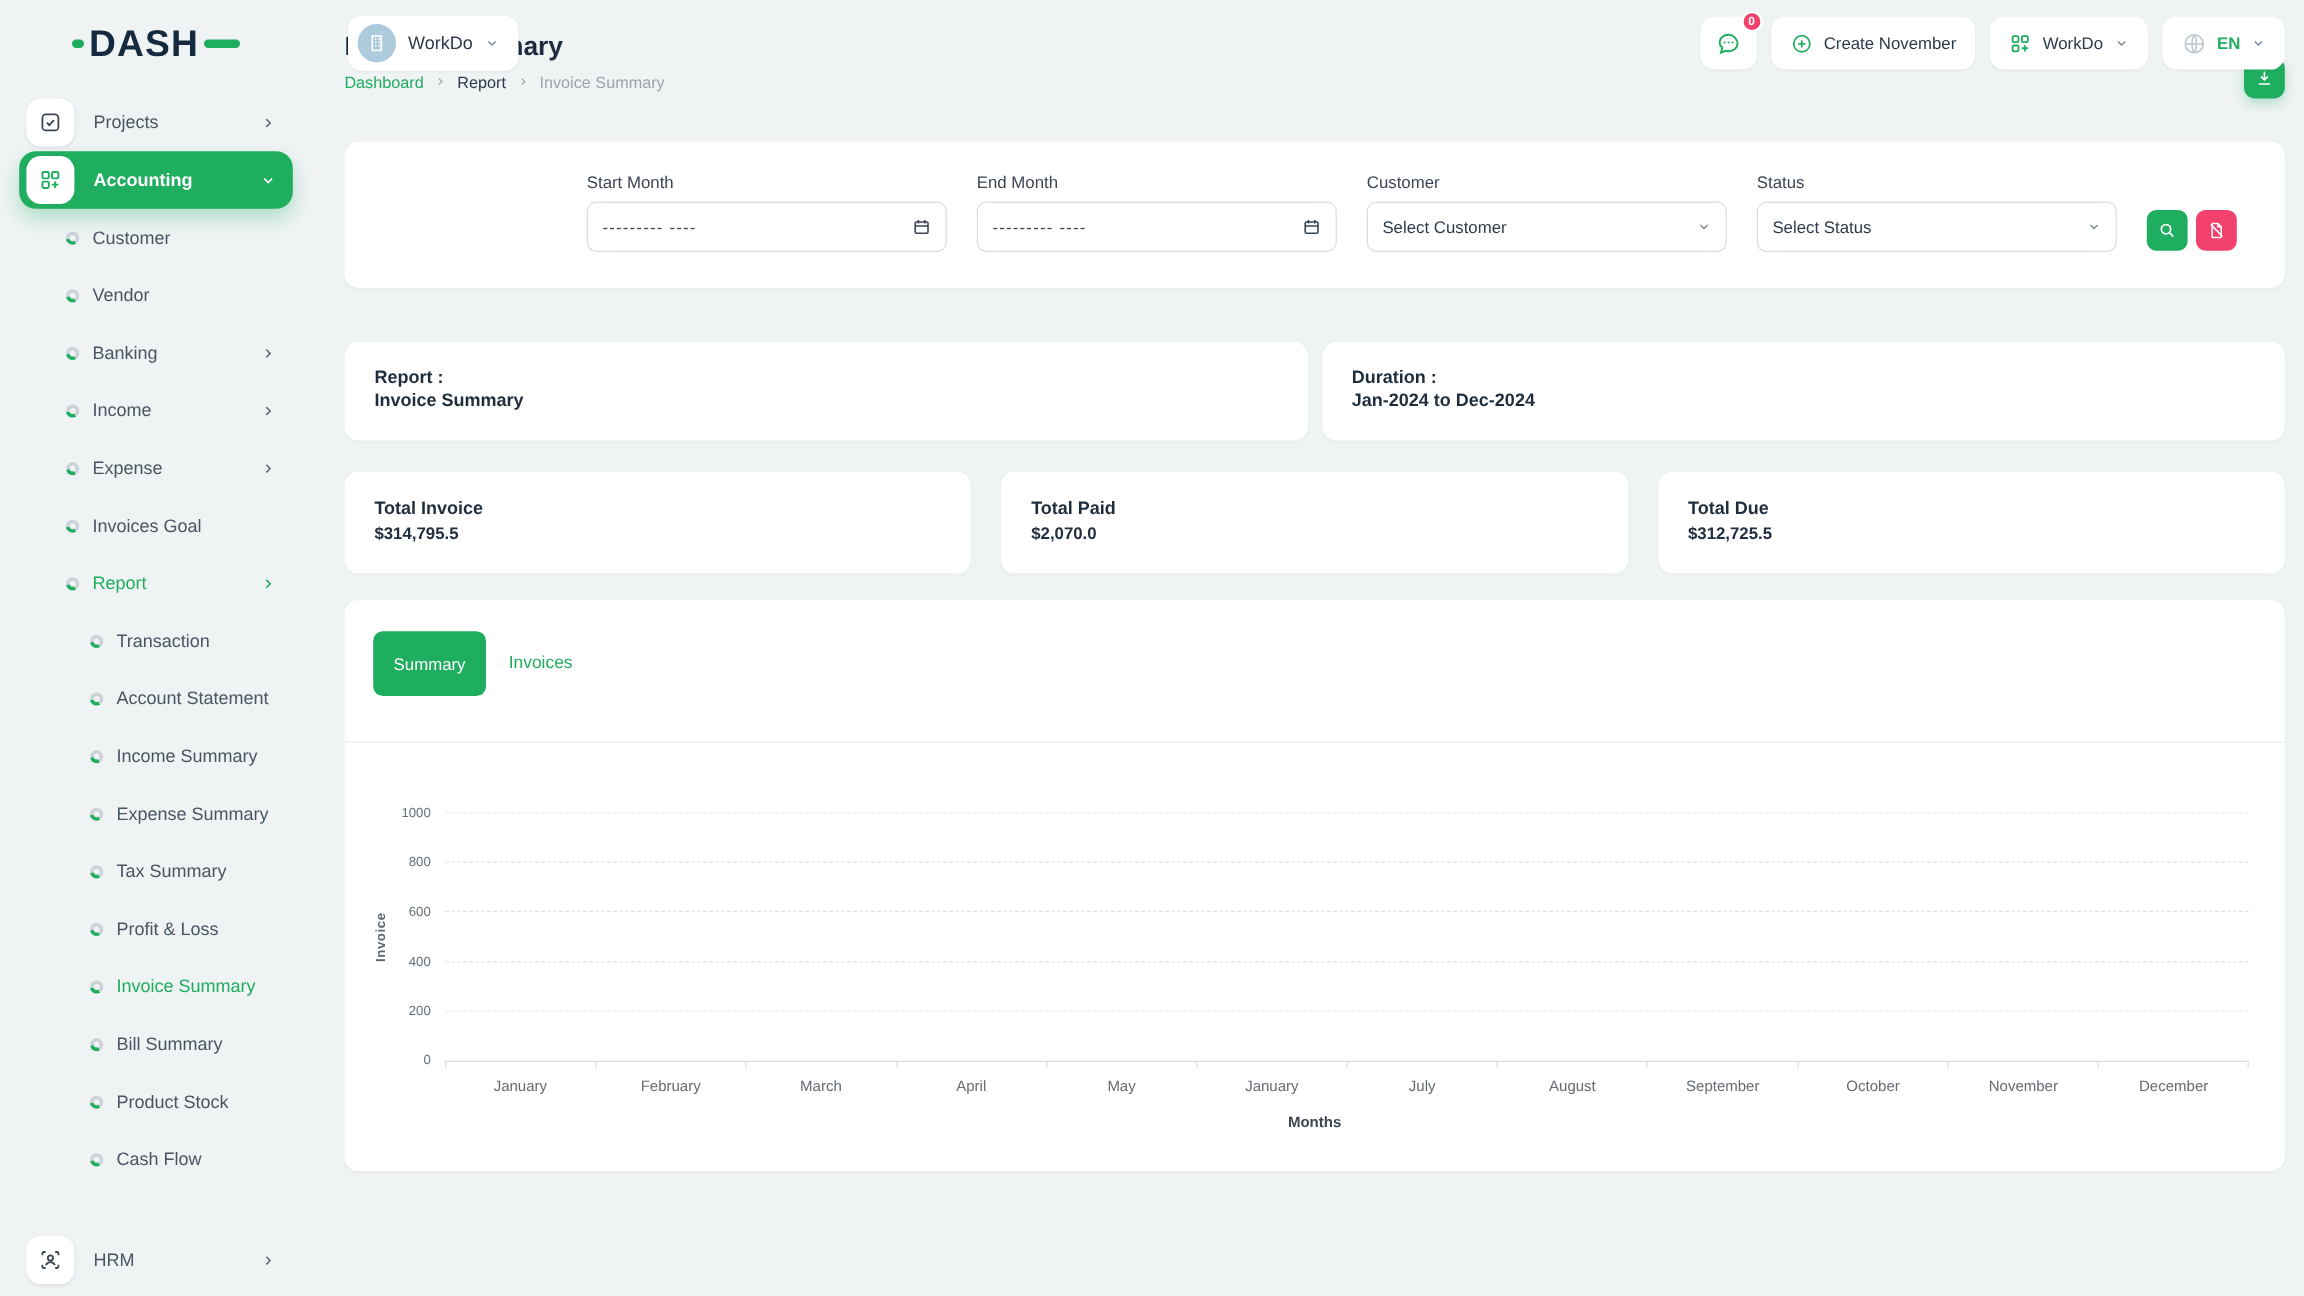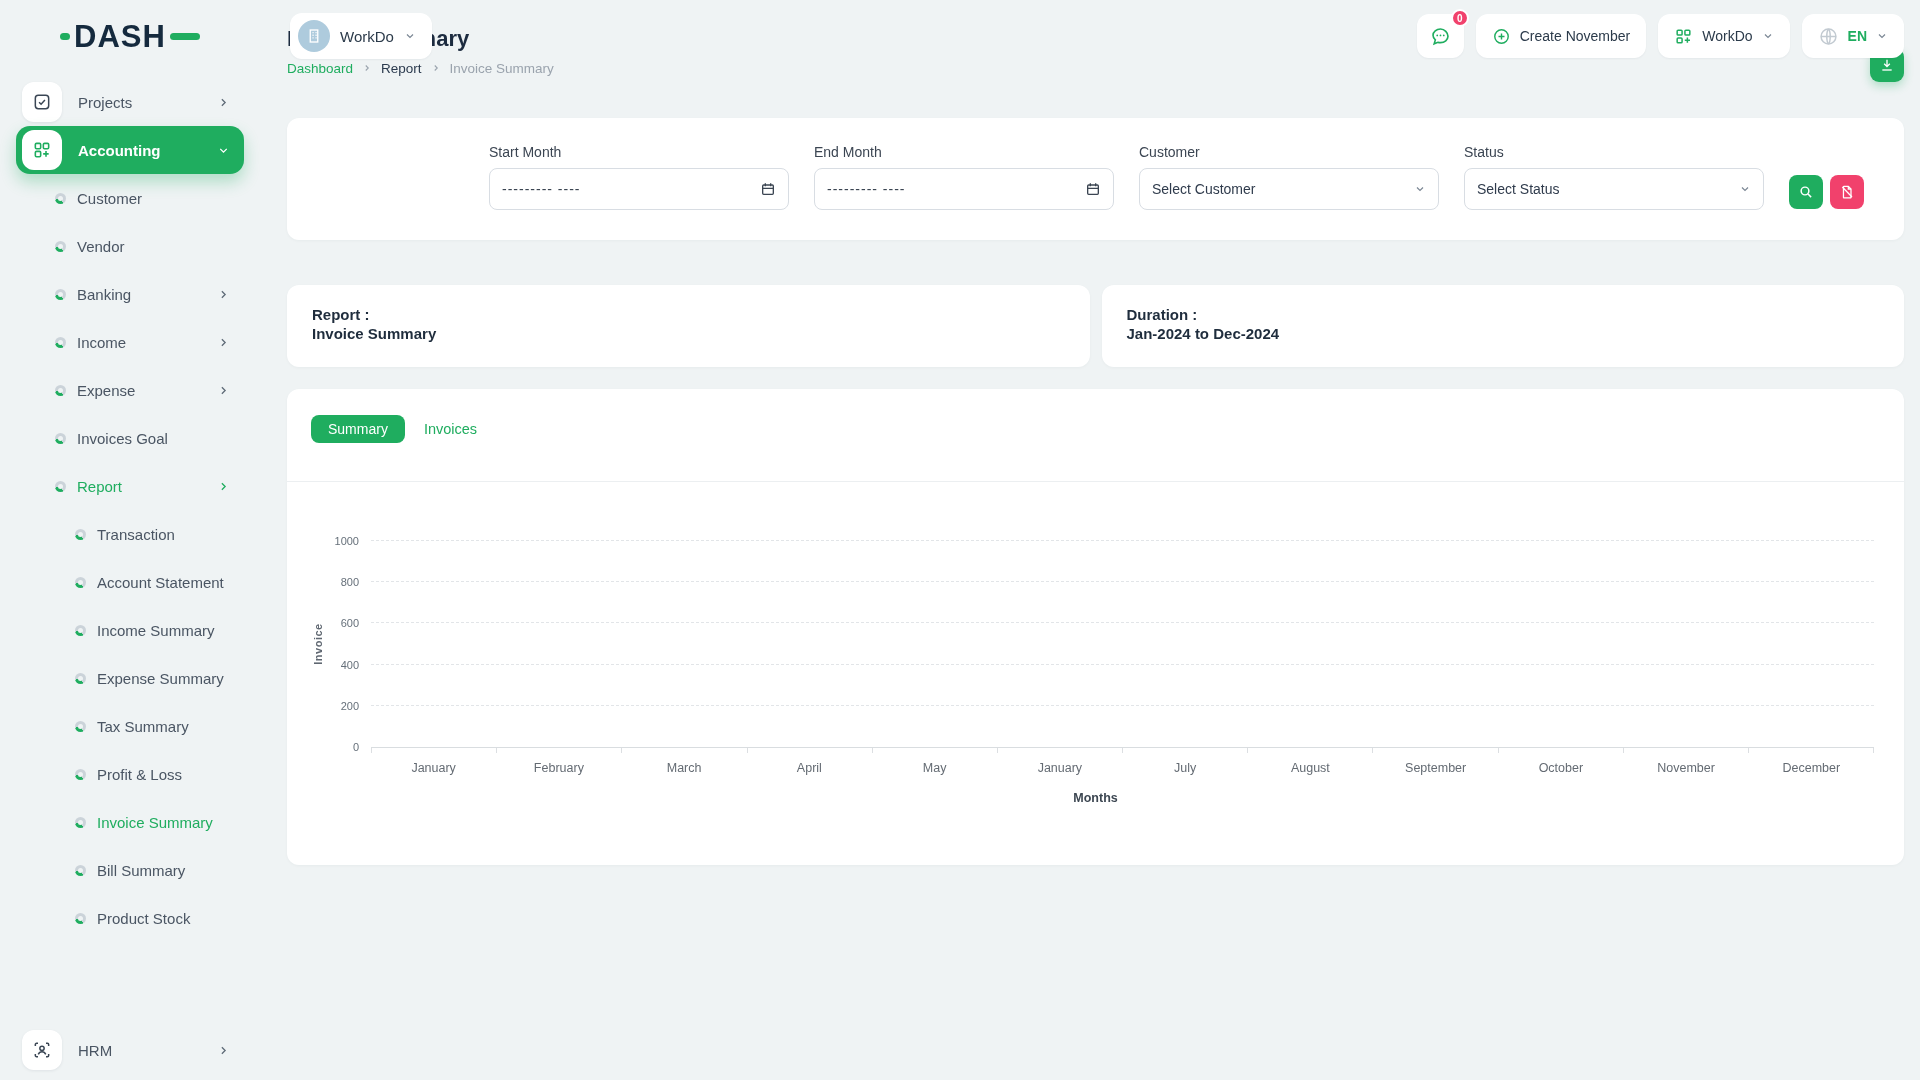--- a/index.html
+++ b/index.html
@@ -82,21 +82,21 @@
   .two-cards { margin-top:45px; display:grid; grid-template-columns:1fr 1fr; gap:12px; }
   .info-card { height:82px; padding:20px 25px; }
   .info-card .lbl, .info-card .val { font-size:15px; font-weight:700; color:#1F2D3D; line-height:19px; }
   .stats { margin-top:26px; display:grid; grid-template-columns:1fr 1fr 1fr; gap:25px; }
   .stat-card { height:85px; padding:21px 25px; }
   .stat-card .lbl { font-size:15px; font-weight:700; color:#1F2D3D; line-height:19px; }
   .stat-card .val { font-size:14px; font-weight:600; color:#222F3E; margin-top:3px; }
   
   .chart-card { margin-top:22px; height:476px; }
   .tabs { padding:26px 24px 0; display:flex; align-items:center; gap:19px; }
-  .tab-pill { height:28px; padding:0 17px; border-radius:8px; background:var(--primary); color:#fff; font-size:14px;
+  .tab-pill { height:54px; padding:0 17px; border-radius:8px; background:var(--primary); color:#fff; font-size:14px;
     border:none; display:flex; align-items:center; cursor:pointer; font-weight:500; }
   .tab-link { color:var(--primary); font-size:14.5px; cursor:pointer; background:none; border:none; }
   .divider { height:1px; background:#ECEFF1; margin-top:38px; }
   .chart-area { position:relative; margin:59px 30px 0 84px; height:207px; border-bottom:1px solid #D9DDE0; }
   .gridline { position:absolute; left:0; right:0; border-top:1px dashed #E2E5E8; z-index:1; }
   .ytick { position:absolute; left:-52px; width:40px; text-align:right; font-size:11px; color:#66707A; transform:translateY(50%); z-index:1; }
   .y-title { position:absolute; left:-74px; top:50%; transform:translate(0,-50%) rotate(-90deg); font-size:11px; font-weight:700;
     color:#5F6771; letter-spacing:.5px; }
   .bars-row { position:absolute; inset:0; display:flex; align-items:flex-end; z-index:2; }
   .bar-col { flex:1; display:flex; justify-content:center; }
@@ -281,20 +281,24 @@
         <span class="nav-label">Invoice Summary</span>
       </a>
       <a class="nav-item subsub">
         <span class="bullet"></span>
         <span class="nav-label">Bill Summary</span>
       </a>
       <a class="nav-item subsub">
         <span class="bullet"></span>
         <span class="nav-label">Product Stock</span>
       </a>
+      <a class="nav-item subsub">
+        <span class="bullet"></span>
+        <span class="nav-label">Cash Flow</span>
+      </a>
       <a class="nav-item top pin">
         <span class="icon-box">
           <svg class="ic" width="20" height="20" viewBox="0 0 24 24" fill="none" stroke="currentColor" stroke-width="1.8">
             <path d="M4 7.2V5.4c0-.8.6-1.4 1.4-1.4h1.8M16.8 4h1.8c.8 0 1.4.6 1.4 1.4v1.8M20 16.8v1.8c0 .8-.6 1.4-1.4 1.4h-1.8M7.2 20H5.4c-.8 0-1.4-.6-1.4-1.4v-1.8"></path>
             <circle cx="12" cy="10" r="2.6"></circle>
             <path d="M7.5 17.2c.9-2 2.5-3.1 4.5-3.1s3.6 1.1 4.5 3.1"></path>
           </svg>
         </span>
         <span class="nav-label">HRM</span>
         <span class="chev right">
@@ -392,20 +396,34 @@
     <div class="card info-card">
       <div class="lbl">Report :</div>
       <div class="val">Invoice Summary</div>
     </div>
     <div class="card info-card">
       <div class="lbl">Duration :</div>
       <div class="val">Jan-2024 to Dec-2024</div>
     </div>
   </section>
 
+  <section class="stats">
+    <div class="card stat-card">
+      <div class="lbl">Total Invoice</div>
+      <div class="val">$314,795.5</div>
+    </div>
+    <div class="card stat-card">
+      <div class="lbl">Total Paid</div>
+      <div class="val">$2,070.0</div>
+    </div>
+    <div class="card stat-card">
+      <div class="lbl">Total Due</div>
+      <div class="val">$312,725.5</div>
+    </div>
+  </section>
 
   <section class="card chart-card">
     <div class="tabs">
       <button class="tab-pill">Summary</button>
       <button class="tab-link">Invoices</button>
     </div>
     <div class="divider"></div>
     <div class="chart-area">
       <div class="y-title">Invoice</div>
       <div class="bars-row">

